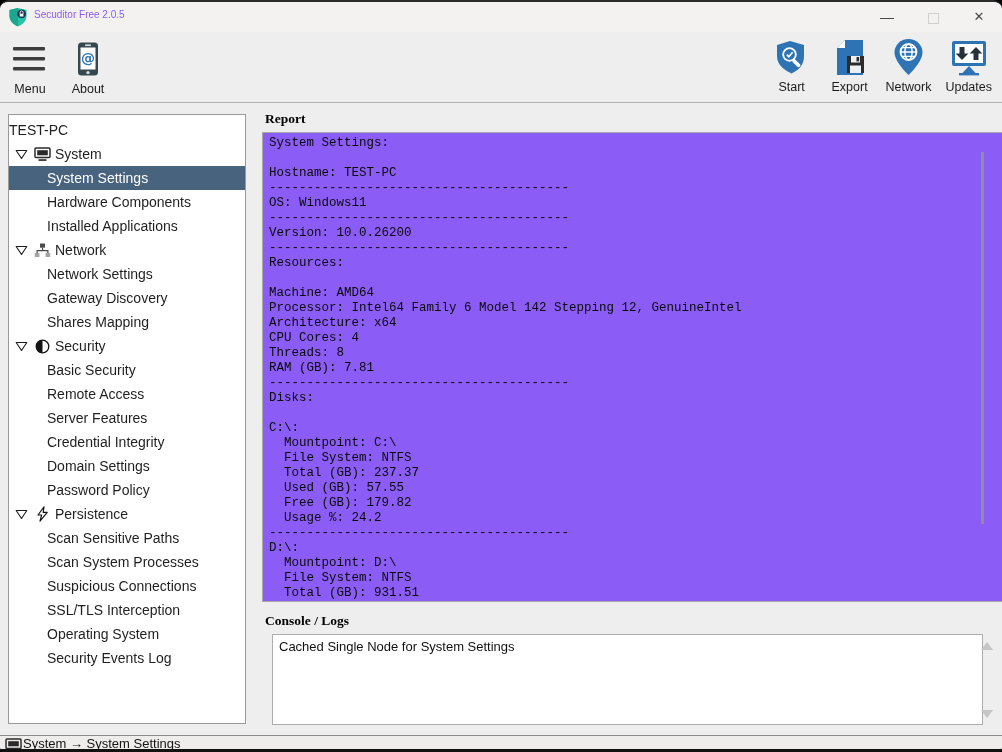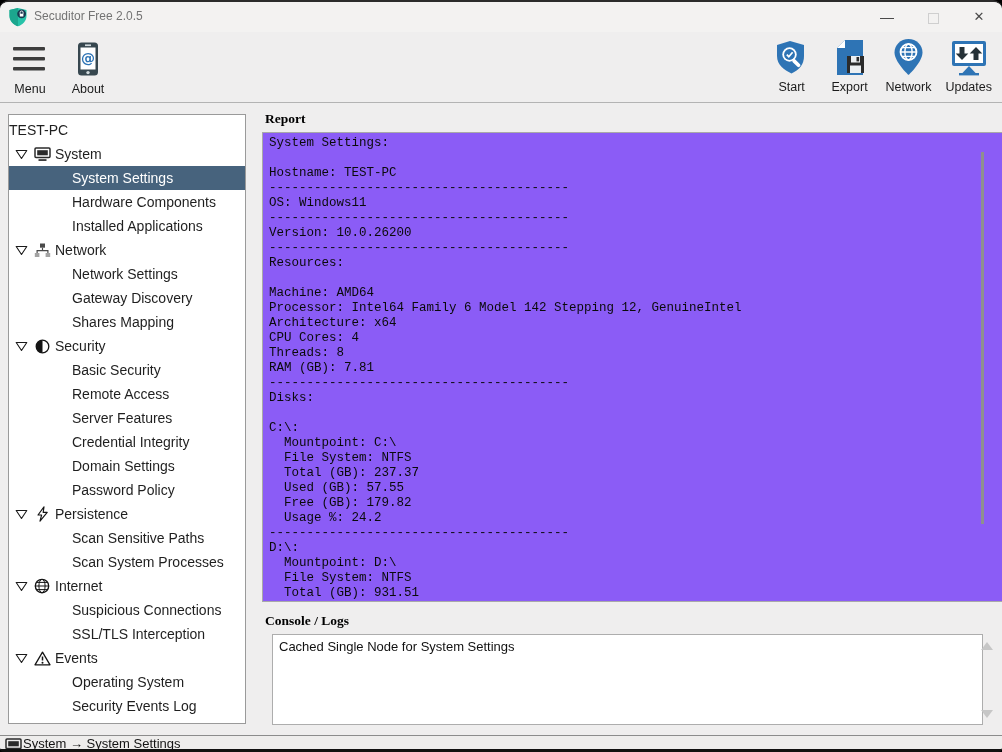--- a/index.html
+++ b/index.html
@@ -2,41 +2,41 @@
 <html><head>
 <meta charset="utf-8">
 <style>
   html,body{margin:0;padding:0;background:#000;}
   body{width:1002px;height:752px;font-family:"Liberation Sans","DejaVu Sans",sans-serif;-webkit-font-smoothing:antialiased;}
   .window{position:relative;width:1002px;height:752px;box-sizing:border-box;background:#efeeee;
           border-radius:9px 9px 4px 4px;overflow:hidden;border-top:2px solid #2b2b2b;border-bottom:3px solid #111;}
   
   .titlebar{position:absolute;left:0;top:0;width:100%;height:30px;background:#f3f2f1;}
   .logo{position:absolute;left:8px;top:5px;width:20px;height:20px;}
-  .title-text{position:absolute;left:34px;top:7px;font-size:12px;color:#737373;}
+  .title-text{position:absolute;left:34px;top:7px;font-size:10px;color:#8b5cf6;}
   .winctl{position:absolute;top:0;height:30px;width:46px;text-align:center;line-height:30px;color:#4a4a4a;font-size:14px;}
   .ctl-min{right:92px;}
   .ctl-max{right:46px;}
   .ctl-max .box{display:inline-block;width:9px;height:9px;border:1px solid #cfcfcf;vertical-align:middle;}
   .ctl-close{right:0;font-size:13px;}
   
   .toolbar{position:absolute;left:0;top:30px;width:100%;height:71px;background:#efeeee;border-bottom:1px solid #b3b3b3;box-sizing:border-box;}
   .tb-left{position:absolute;left:8px;top:6px;display:flex;gap:14px;}
   .tb-right{position:absolute;right:10px;top:4px;display:flex;gap:14px;text-align:right;}
   .tbtn{display:flex;flex-direction:column;align-items:center;justify-content:flex-end;min-width:44px;cursor:default;}
   .ticon{display:flex;align-items:center;justify-content:center;height:42px;}
   .tlabel{font-size:12.5px;color:#1b1b1b;margin-top:2px;}
   
   .sidebar{position:absolute;left:8px;top:112px;width:238px;height:610px;background:#fff;border:1px solid #9a9a9a;box-sizing:border-box;padding-top:3px;overflow:hidden;}
   .trow{position:relative;height:24px;line-height:24px;font-size:14px;color:#1f1f1f;white-space:nowrap;}
   .trow .expander{position:absolute;left:6px;top:7px;}
   .trow .cicon{position:absolute;left:24px;top:4px;width:18px;height:16px;display:flex;align-items:center;justify-content:center;}
   .trow .lbl-root{}
   .trow .lbl-cat{padding-left:46px;}
-  .trow .lbl-item{padding-left:38px;margin-left:25px;}
+  .trow .lbl-item{padding-left:38px;}
   .trow.selected{background:#47637d;color:#ffffff;}
   
   .panel-heading{position:absolute;font-size:13.5px;font-weight:bold;color:#000;font-family:Liberation Serif, serif;}
   #report-heading{left:265px;top:109px;}
   .report-box{position:absolute;left:262px;top:130px;width:773px;height:470px;background:#8b5cf6;border:1px solid #a9a9a9;box-sizing:border-box;overflow:hidden;}
   .report-box pre{margin:0;padding:3px 6px;font-family:"Liberation Mono","DejaVu Sans Mono",monospace;font-size:12.5px;line-height:15px;color:#0a0a0a;white-space:pre;}
   .report-scroll-thumb{position:absolute;left:981px;top:150px;width:3px;height:372px;background:#8f8f8f;}
   
   #console-heading{left:265px;top:611px;}
   .console-box{position:absolute;left:272px;top:632px;width:711px;height:91px;background:#fff;border:1px solid #adadad;box-sizing:border-box;}
@@ -204,46 +204,22 @@
           <svg width="13" height="11" viewBox="0 0 13 11">
             <path d="M1.2 1.5 H11.8 L6.5 9.5 Z" fill="none" stroke="#1a1a1a" stroke-width="1.1" stroke-linejoin="round"></path>
           </svg>
         </span><span class="cicon">
           <svg width="13" height="16" viewBox="0 0 13 16">
             <path d="M8 0.8 L2 9 H5.6 L4 15.2 L11.2 6.4 H7.2 Z" fill="none" stroke="#141414" stroke-width="1.15" stroke-linejoin="round"></path>
           </svg>
         </span><span class="lbl-cat">Persistence</span></div>
       <div class="trow"><span class="lbl-item">Scan Sensitive Paths</span></div>
       <div class="trow"><span class="lbl-item">Scan System Processes</span></div>
-      <div class="trow"><span class="expander">
-          <svg width="13" height="11" viewBox="0 0 13 11">
-            <path d="M1.2 1.5 H11.8 L6.5 9.5 Z" fill="none" stroke="#1a1a1a" stroke-width="1.1" stroke-linejoin="round"></path>
-          </svg>
-        </span><span class="cicon">
-          <svg width="16" height="16" viewBox="0 0 16 16">
-            <circle cx="8" cy="8" r="6.7" fill="none" stroke="#141414" stroke-width="1.35"></circle>
-            <ellipse cx="8" cy="8" rx="3.1" ry="6.7" fill="none" stroke="#141414" stroke-width="1"></ellipse>
-            <line x1="1.4" y1="8" x2="14.6" y2="8" stroke="#141414" stroke-width="1"></line>
-            <line x1="2.6" y1="4.4" x2="13.4" y2="4.4" stroke="#141414" stroke-width="1"></line>
-            <line x1="2.6" y1="11.6" x2="13.4" y2="11.6" stroke="#141414" stroke-width="1"></line>
-          </svg>
-        </span><span class="lbl-cat">Internet</span></div>
       <div class="trow"><span class="lbl-item">Suspicious Connections</span></div>
       <div class="trow"><span class="lbl-item">SSL/TLS Interception</span></div>
-      <div class="trow"><span class="expander">
-          <svg width="13" height="11" viewBox="0 0 13 11">
-            <path d="M1.2 1.5 H11.8 L6.5 9.5 Z" fill="none" stroke="#1a1a1a" stroke-width="1.1" stroke-linejoin="round"></path>
-          </svg>
-        </span><span class="cicon">
-          <svg width="17" height="15" viewBox="0 0 17 15">
-            <path d="M8.5 1.2 L16 13.8 H1 Z" fill="none" stroke="#141414" stroke-width="1.3" stroke-linejoin="round"></path>
-            <line x1="8.5" y1="5.5" x2="8.5" y2="9.5" stroke="#141414" stroke-width="1.5"></line>
-            <circle cx="8.5" cy="11.7" r="1" fill="#141414"></circle>
-          </svg>
-        </span><span class="lbl-cat">Events</span></div>
       <div class="trow"><span class="lbl-item">Operating System</span></div>
       <div class="trow"><span class="lbl-item">Security Events Log</span></div>
     </div>
 
   <div class="panel-heading" id="report-heading">Report</div>
   <div class="report-box">
     <pre>System Settings:
 
 Hostname: TEST-PC
 ----------------------------------------

